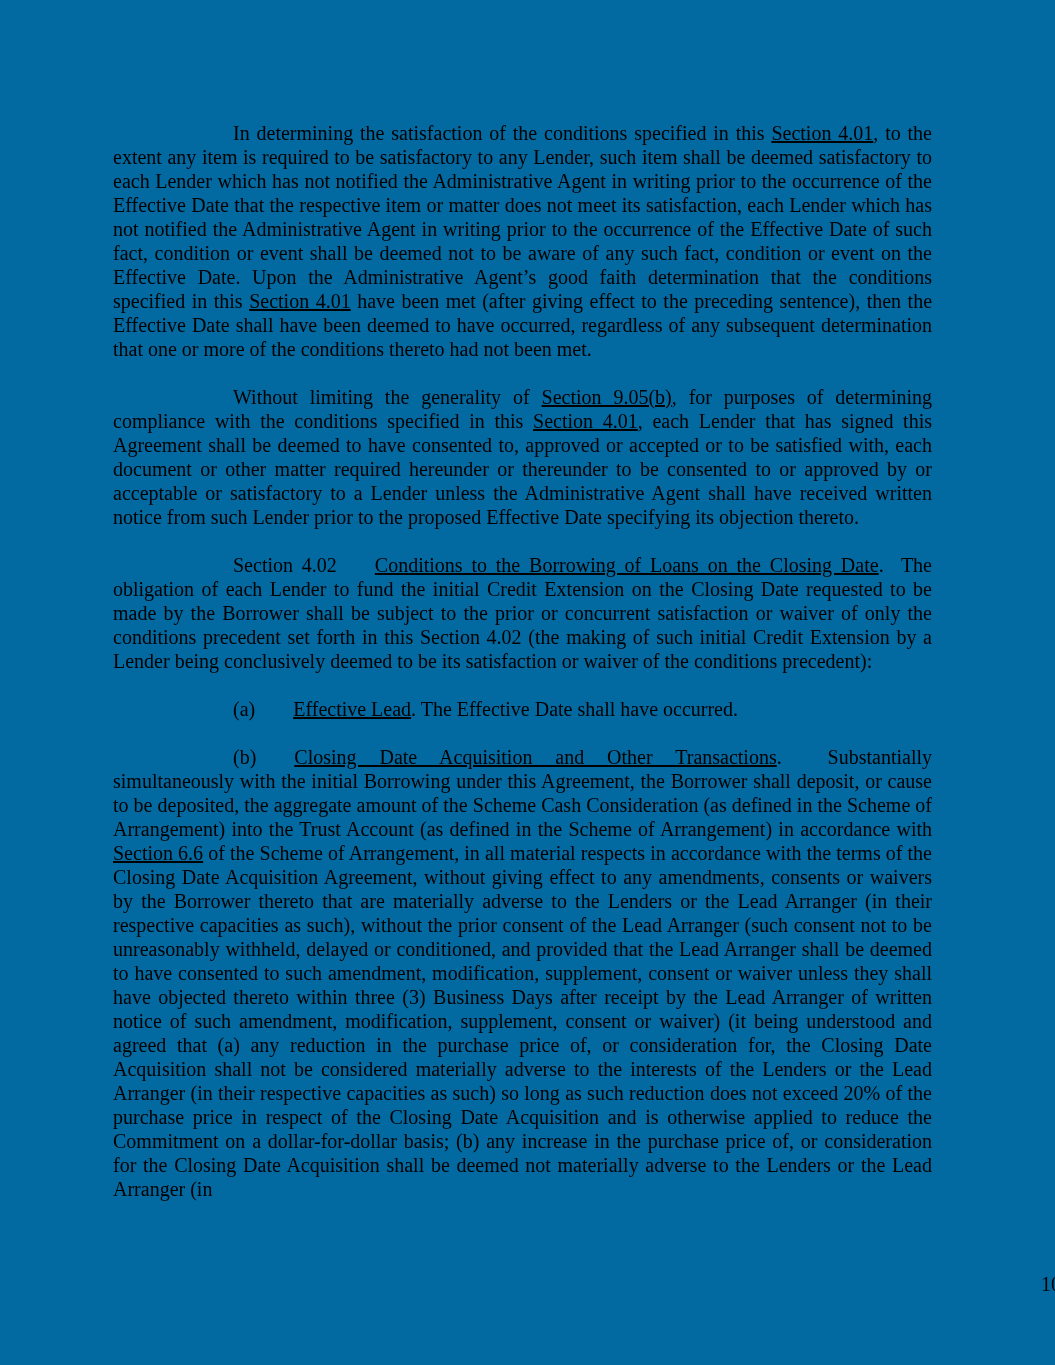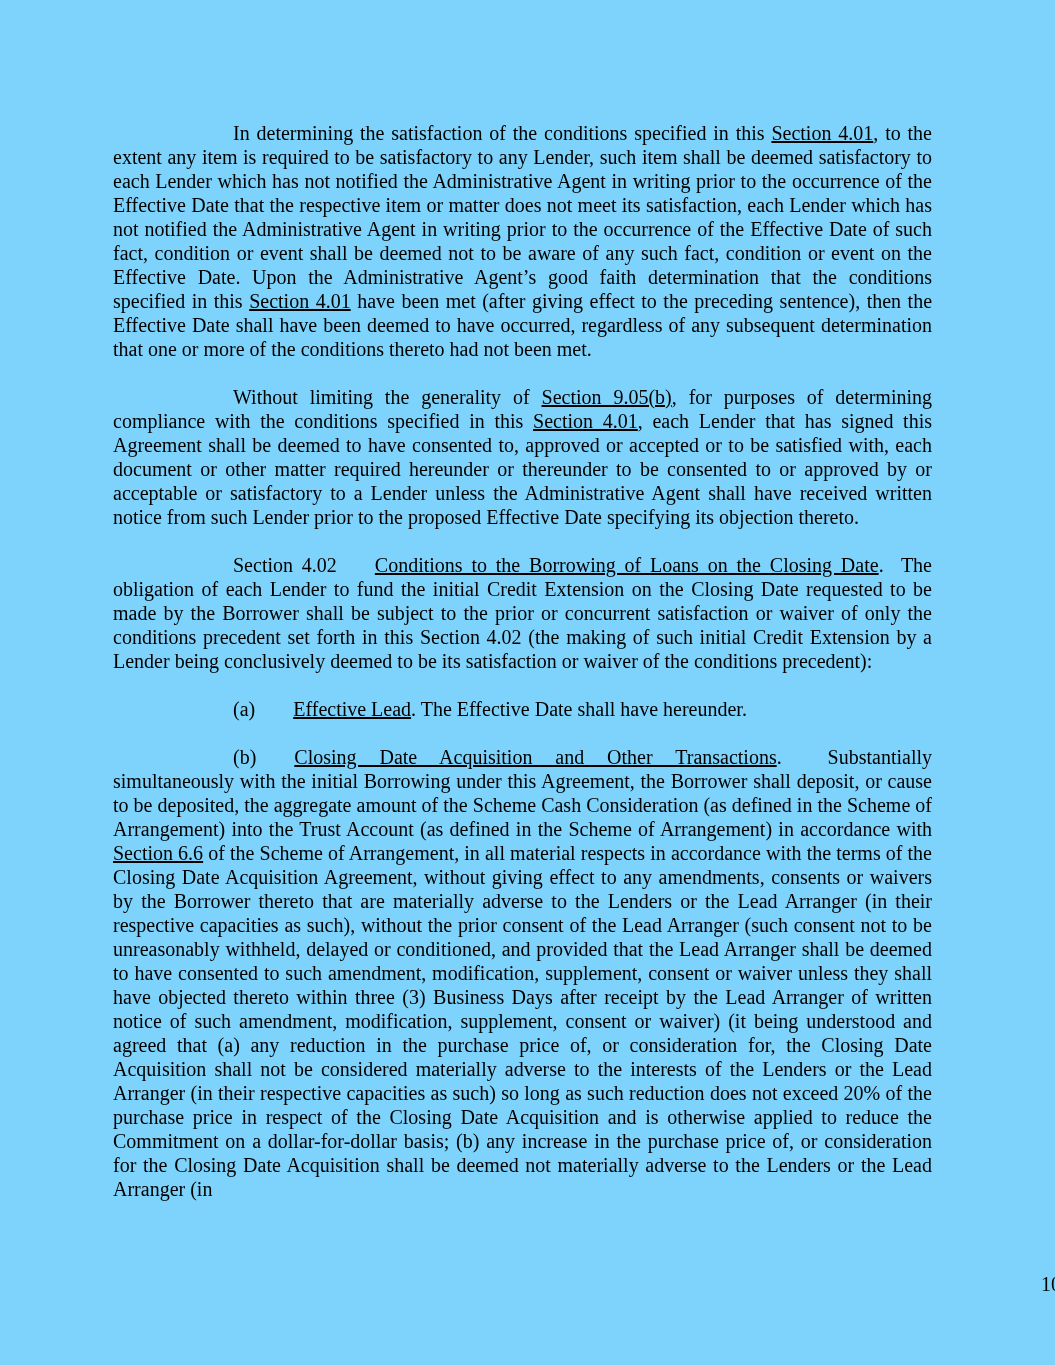--- a/index.html
+++ b/index.html
@@ -1,21 +1,21 @@
 <!DOCTYPE html>
 <html><head>
 <meta charset="utf-8">
 <style>
   * { margin: 0; padding: 0; box-sizing: border-box; }
   html, body { background: #ffffff; }
   .page {
     position: relative;
     width: 1055px;
     height: 1365px;
-    background: #7dd3fc;
+    background: #0369a1;
     color: #000000;
     font-family: "Liberation Serif", "DejaVu Serif", serif;
     font-size: 20px;
     line-height: 24px;
     overflow: hidden;
   }
   .doc-body {
     position: absolute;
     left: 113px;
     top: 121px;
@@ -37,17 +37,17 @@
   }
 </style>
 </head>
 <body>
 
 <div class="page">
   <div class="doc-body">
       <p class="para"><span class="seg">In determining the satisfaction of the conditions specified in this </span><span class="seg underline">Section 4.01</span><span class="seg">, to the extent any item is required to be satisfactory to any Lender, such item shall be deemed satisfactory to each Lender which has not notified the Administrative Agent in writing prior to the occurrence of the Effective Date that the respective item or matter does not meet its satisfaction, each Lender which has not notified the Administrative Agent in writing prior to the occurrence of the Effective Date of such fact, condition or event shall be deemed not to be aware of any such fact, condition or event on the Effective Date. Upon the Administrative Agent’s good faith determination that the conditions specified in this </span><span class="seg underline">Section 4.01</span><span class="seg"> have been met (after giving effect to the preceding sentence), then the Effective Date shall have been deemed to have occurred, regardless of any subsequent determination that one or more of the conditions thereto had not been met.</span></p>
       <p class="para"><span class="seg">Without limiting the generality of </span><span class="seg underline">Section 9.05(b)</span><span class="seg">, for purposes of determining compliance with the conditions specified in this </span><span class="seg underline">Section 4.01</span><span class="seg">, each Lender that has signed this Agreement shall be deemed to have consented to, approved or accepted or to be satisfied with, each document or other matter required hereunder or thereunder to be consented to or approved by or acceptable or satisfactory to a Lender unless the Administrative Agent shall have received written notice from such Lender prior to the proposed Effective Date specifying its objection thereto.</span></p>
       <p class="para"><span class="seg">Section 4.02</span><span class="tab"></span><span class="seg underline">Conditions to the Borrowing of Loans on the Closing Date</span><span class="seg">.&nbsp; The obligation of each Lender to fund the initial Credit Extension on the Closing Date requested to be made by the Borrower shall be subject to the prior or concurrent satisfaction or waiver of only the conditions precedent set forth in this Section 4.02 (the making of such initial Credit Extension by a Lender being conclusively deemed to be its satisfaction or waiver of the conditions precedent):</span></p>
-      <p class="para"><span class="seg">(a)</span><span class="tab"></span><span class="seg underline">Effective Lead</span><span class="seg">. The Effective Date shall have hereunder.</span></p>
+      <p class="para"><span class="seg">(a)</span><span class="tab"></span><span class="seg underline">Effective Lead</span><span class="seg">. The Effective Date shall have occurred.</span></p>
       <p class="para"><span class="seg">(b)</span><span class="tab"></span><span class="seg underline">Closing Date Acquisition and Other Transactions</span><span class="seg">.&nbsp; Substantially simultaneously with the initial Borrowing under this Agreement, the Borrower shall deposit, or cause to be deposited, the aggregate amount of the Scheme Cash Consideration (as defined in the Scheme of Arrangement) into the Trust Account (as defined in the Scheme of Arrangement) in accordance with </span><span class="seg underline">Section 6.6</span><span class="seg"> of the Scheme of Arrangement, in all material respects in accordance with the terms of the Closing Date Acquisition Agreement, without giving effect to any amendments, consents or waivers by the Borrower thereto that are materially adverse to the Lenders or the Lead Arranger (in their respective capacities as such), without the prior consent of the Lead Arranger (such consent not to be unreasonably withheld, delayed or conditioned, and provided that the Lead Arranger shall be deemed to have consented to such amendment, modification, supplement, consent or waiver unless they shall have objected thereto within three (3) Business Days after receipt by the Lead Arranger of written notice of such amendment, modification, supplement, consent or waiver) (it being understood and agreed that (a) any reduction in the purchase price of, or consideration for, the Closing Date Acquisition shall not be considered materially adverse to the interests of the Lenders or the Lead Arranger (in their respective capacities as such) so long as such reduction does not exceed 20% of the purchase price in respect of the Closing Date Acquisition and is otherwise applied to reduce the Commitment on a dollar-for-dollar basis; (b) any increase in the purchase price of, or consideration for the Closing Date Acquisition shall be deemed not materially adverse to the Lenders or the Lead Arranger (in</span></p>
     </div>
   <div class="page-number">101</div>
 </div>
 
 </body></html>

